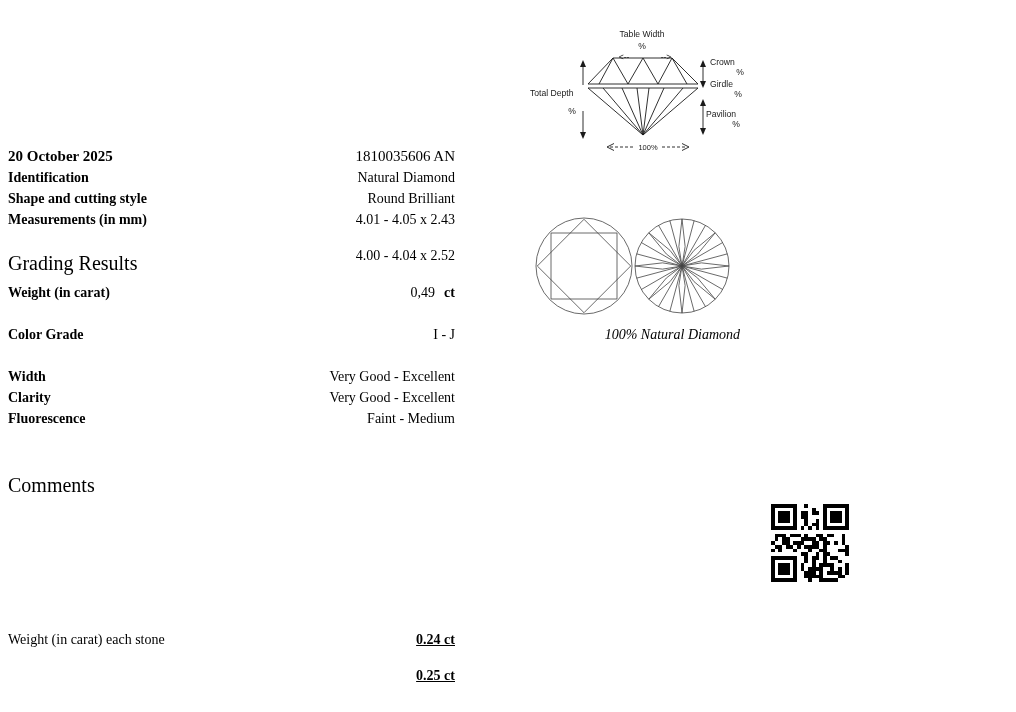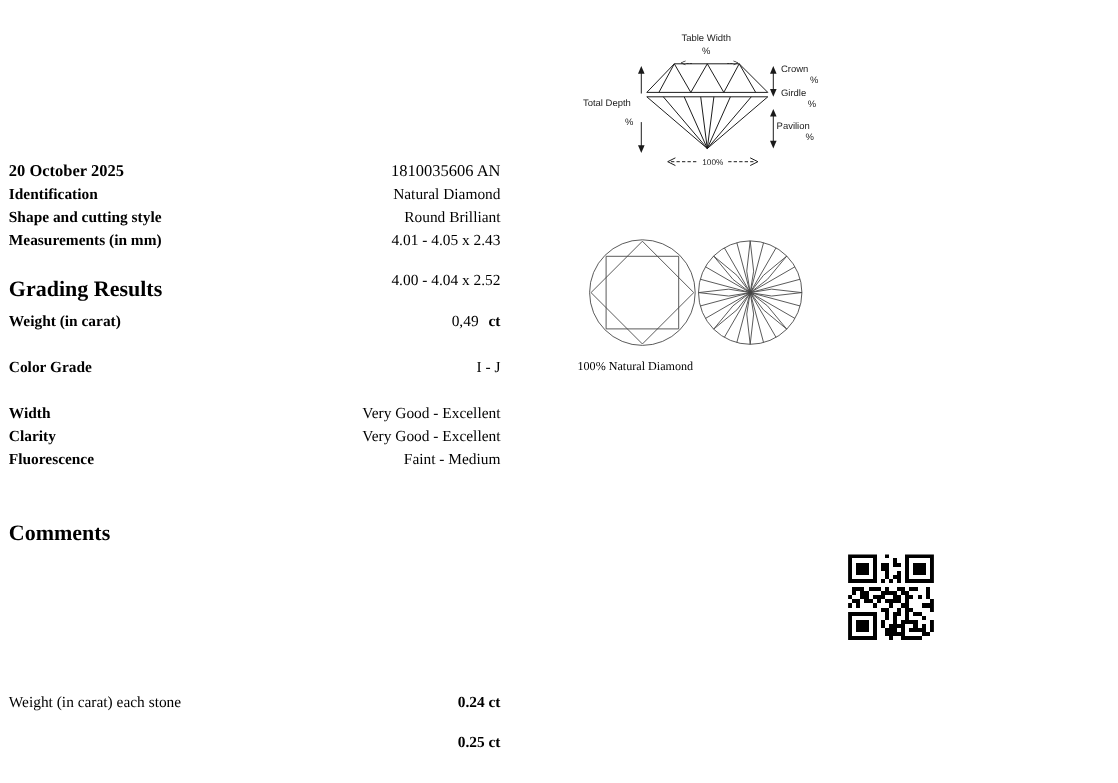--- a/index.html
+++ b/index.html
@@ -5,27 +5,27 @@
   html,body{margin:0;padding:0;background:#fff;}
   .page{position:relative;width:1016px;height:712px;background:#ffffff;overflow:hidden;
         font-family:"Liberation Serif",serif;color:#000;}
   .row{position:absolute;left:8px;width:447px;display:flex;justify-content:space-between;
        align-items:baseline;font-size:14px;line-height:1.2;}
   .row .lbl{font-weight:bold;}
   .row .val{text-align:right;}
   .row.val-only{justify-content:flex-end;margin-top:16px;}
   .row.topline{font-size:15px;gap:47px;}
   .row.topline .val{font-weight:normal;}
-  .h1{position:absolute;left:8px;font-size:20px;font-weight:bold;line-height:1.1;}
+  .h1{position:absolute;left:8px;font-size:20px;font-weight:normal;line-height:1.1;}
   .unit{font-weight:bold;margin-left:9px;}
-  .stone-val{font-weight:bold;}
+  .stone-val{font-weight:bold;text-decoration:underline;}
   .prop-svg{position:absolute;left:520px;top:15px;width:240px;height:145px;}
   .plot-svg{position:absolute;left:525px;top:213px;width:215px;height:110px;}
-  .plot-caption{position:absolute;left:525px;top:327px;width:215px;text-align:left;
-                font-size:11px;}
+  .plot-caption{position:absolute;left:525px;top:327px;width:215px;text-align:right;
+                font-size:14px;font-style:italic;}
   .qr{position:absolute;left:771px;top:504px;width:78px;height:78px;}
   .t9{font-family:"Liberation Sans",sans-serif;font-size:8.6px;fill:#1a1a1a;}
   .t7{font-family:"Liberation Sans",sans-serif;font-size:7.5px;fill:#1a1a1a;}
   .ln{stroke:#1a1a1a;stroke-width:0.9;fill:none;}
   .arr{fill:#1a1a1a;}
   .facet{stroke:#444;stroke-width:0.8;fill:none;}
 </style>
 </head>
 <body>
 

